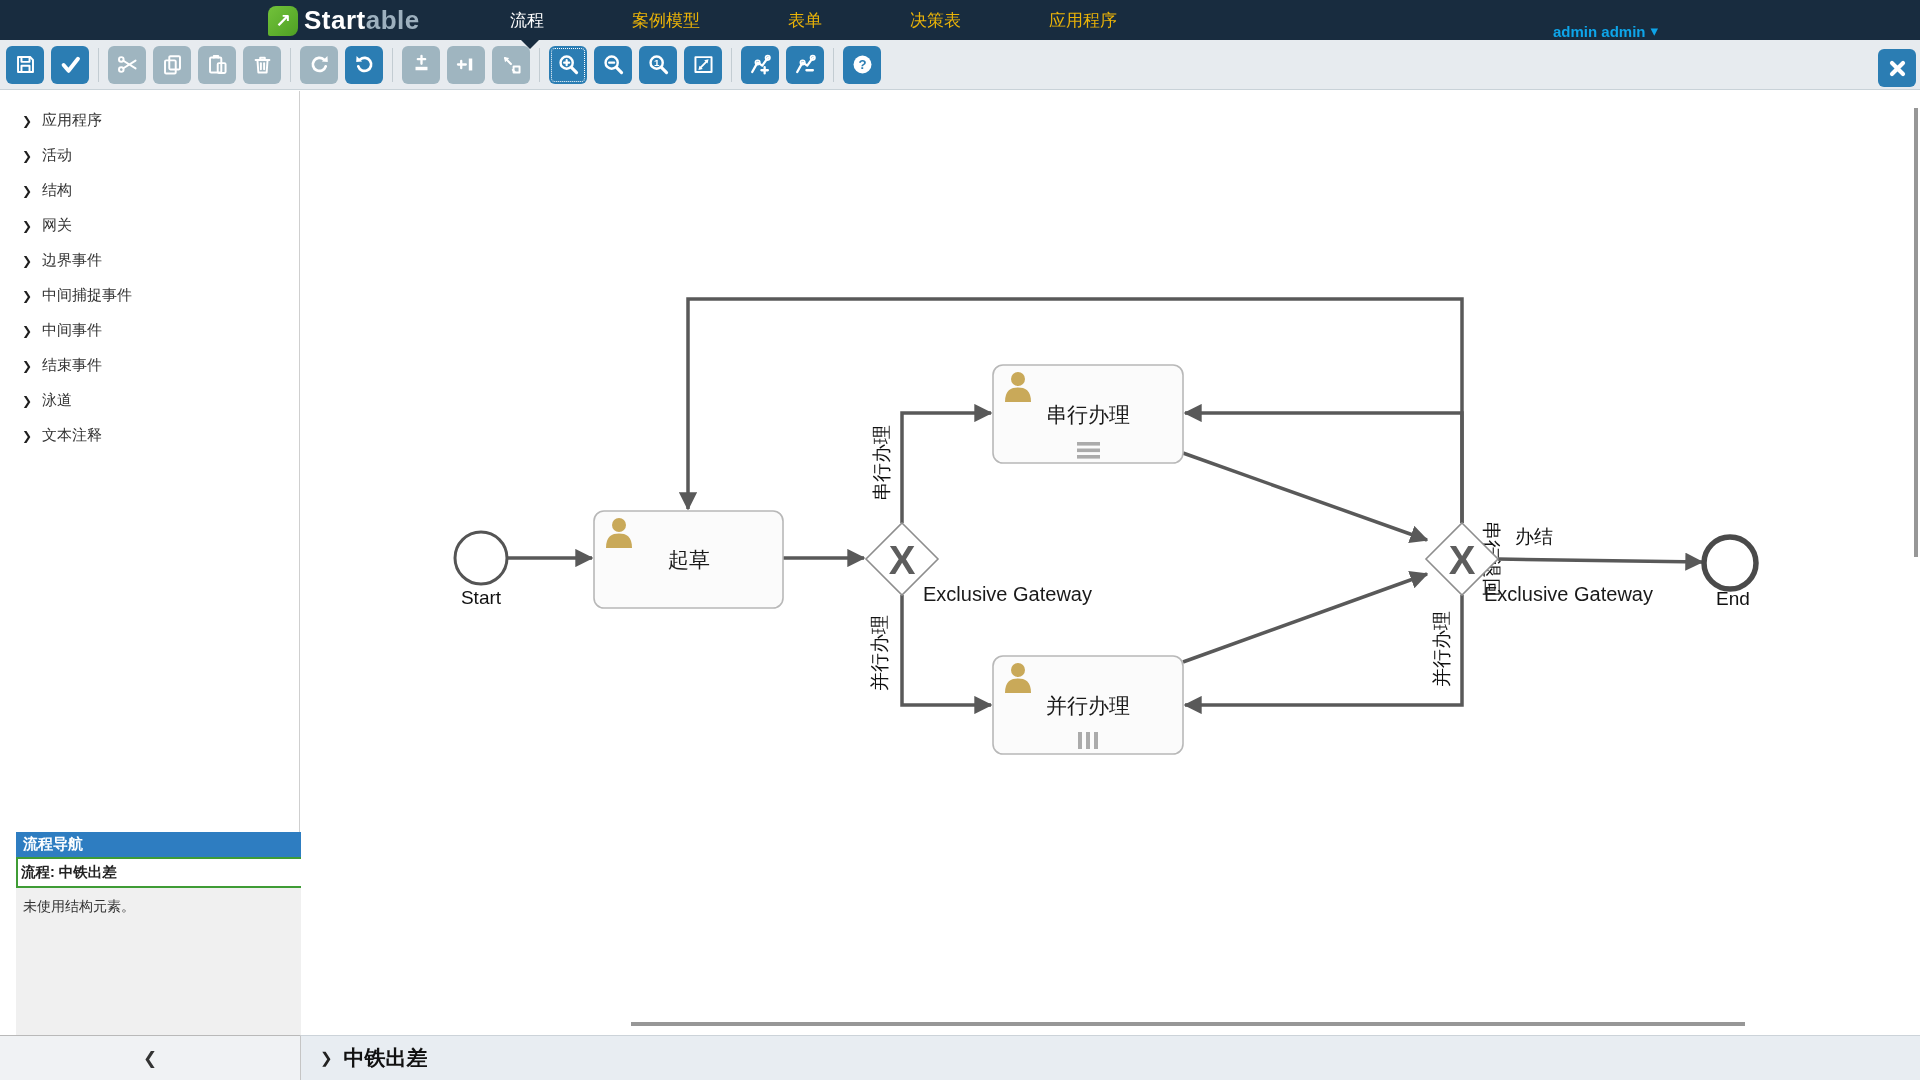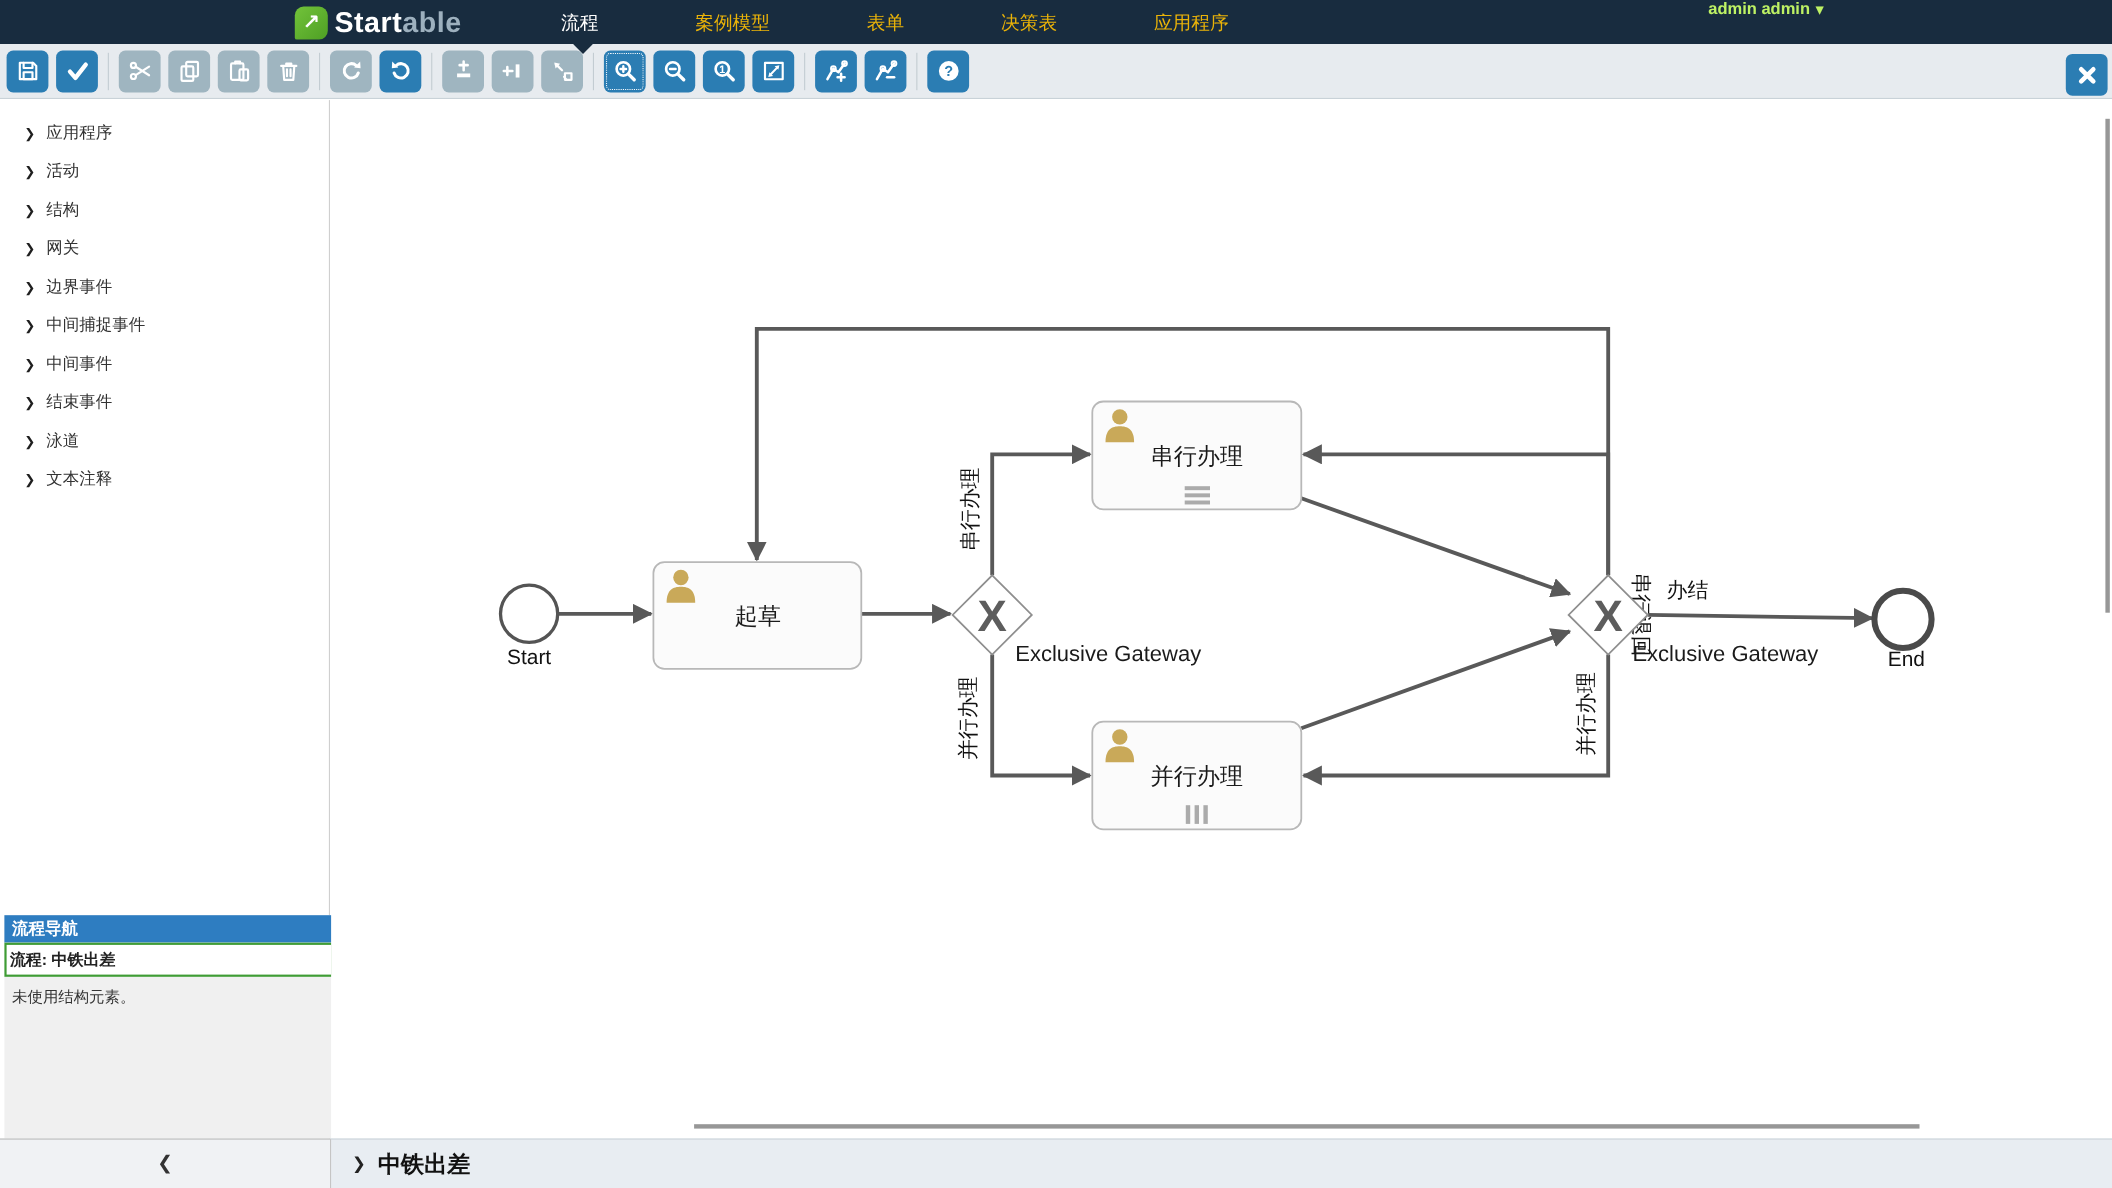--- a/index.html
+++ b/index.html
@@ -13,22 +13,22 @@
   .brand-mark { width:30px; height:30px; border-radius:8px 8px 8px 2px;
     background:linear-gradient(135deg,#72c23a,#4ea024); display:flex; align-items:center; justify-content:center;
     color:#fff; font-weight:bold; font-size:19px; }
   .brand-text { font-size:26px; font-weight:bold; letter-spacing:.5px; color:#fff; }
   .brand-text .alt { color:#9db0be;margin-top:43px; }
   .tabs { position:absolute; left:510px; top:0; height:40px; display:flex; gap:88px; align-items:center; }
   .tab { font-size:17px; color:#eab308; cursor:pointer; white-space:nowrap; }
   .tab.active { color:#ffffff; }
   .nav-caret { position:absolute; left:521px; top:40px; width:0; height:0;
     border-left:9px solid transparent; border-right:9px solid transparent; border-top:9px solid #182c3f; z-index:5; }
-  .user-menu { position:absolute; right:262px; top:0; height:40px; display:flex; align-items:flex-start;
-    color:#bef264; font-size:15px; font-weight:bold; gap:5px; }
+  .user-menu { position:absolute; right:262px; top:0; height:40px; display:flex; align-items:flex-end;
+    color:#0ea5e9; font-size:15px; font-weight:bold; gap:5px; }
 
   
   .toolbar { position:absolute; left:0; top:40px; width:1920px; height:50px; background:#e7ebef;
     border-bottom:1px solid #c9d2d8; display:flex; align-items:center; padding-left:6px; }
   .tb-group { display:flex; gap:7px; }
   .tb-sep { width:1px; height:34px; background:#c3ccd2; margin:0 9px; }
   .tb-btn { width:38px; height:38px; border-radius:6px; display:flex; align-items:center; justify-content:center; cursor:pointer; }
   .tb-btn.on  { background:#2b7db3; }
   .tb-btn.off { background:#9fb5c0; }
   .tb-btn.focused { outline:1px dotted #fff; outline-offset:-3px; }
@@ -36,21 +36,21 @@
 
   
   .sidebar { position:absolute; left:0; top:91px; width:300px; height:944px; background:#fff;
     border-right:1px solid #cfcfcf; }
   .palette { padding-top:12px; }
   .pal-item { height:35px; display:flex; align-items:center; gap:10px; padding-left:22px; cursor:pointer; }
   .pal-chevron { font-size:12px; font-weight:bold; color:#1e1e1e; }
   .pal-label { font-size:15px; color:#333; }
 
   
-  .navigator { position:absolute; left:4px; bottom:0; width:299px; height:203px; background:#f0f0f0; }
+  .navigator { position:absolute; left:16px; bottom:0; width:299px; height:203px; background:#f0f0f0; }
   .nav-head { height:25px; background:#2e7dc1; color:#fff; font-weight:bold; font-size:15px;
     display:flex; align-items:center; padding-left:7px; }
   .nav-current { height:31px; background:#fff; border:2px solid #3f9c35; display:flex; align-items:center;
     padding-left:3px; font-size:14.5px; font-weight:bold; color:#222; }
   .nav-note { padding:10px 7px; font-size:14px; color:#333; }
 
   
   .canvas { position:absolute; left:301px; top:91px; width:1619px; height:944px; background:#fff; overflow:hidden; }
   .hscroll { position:absolute; left:631px; top:1022px; width:1114px; height:4px; background:#979797; }
   .vscroll { position:absolute; left:1914px; top:108px; width:4px; height:449px; background:#979797; }

